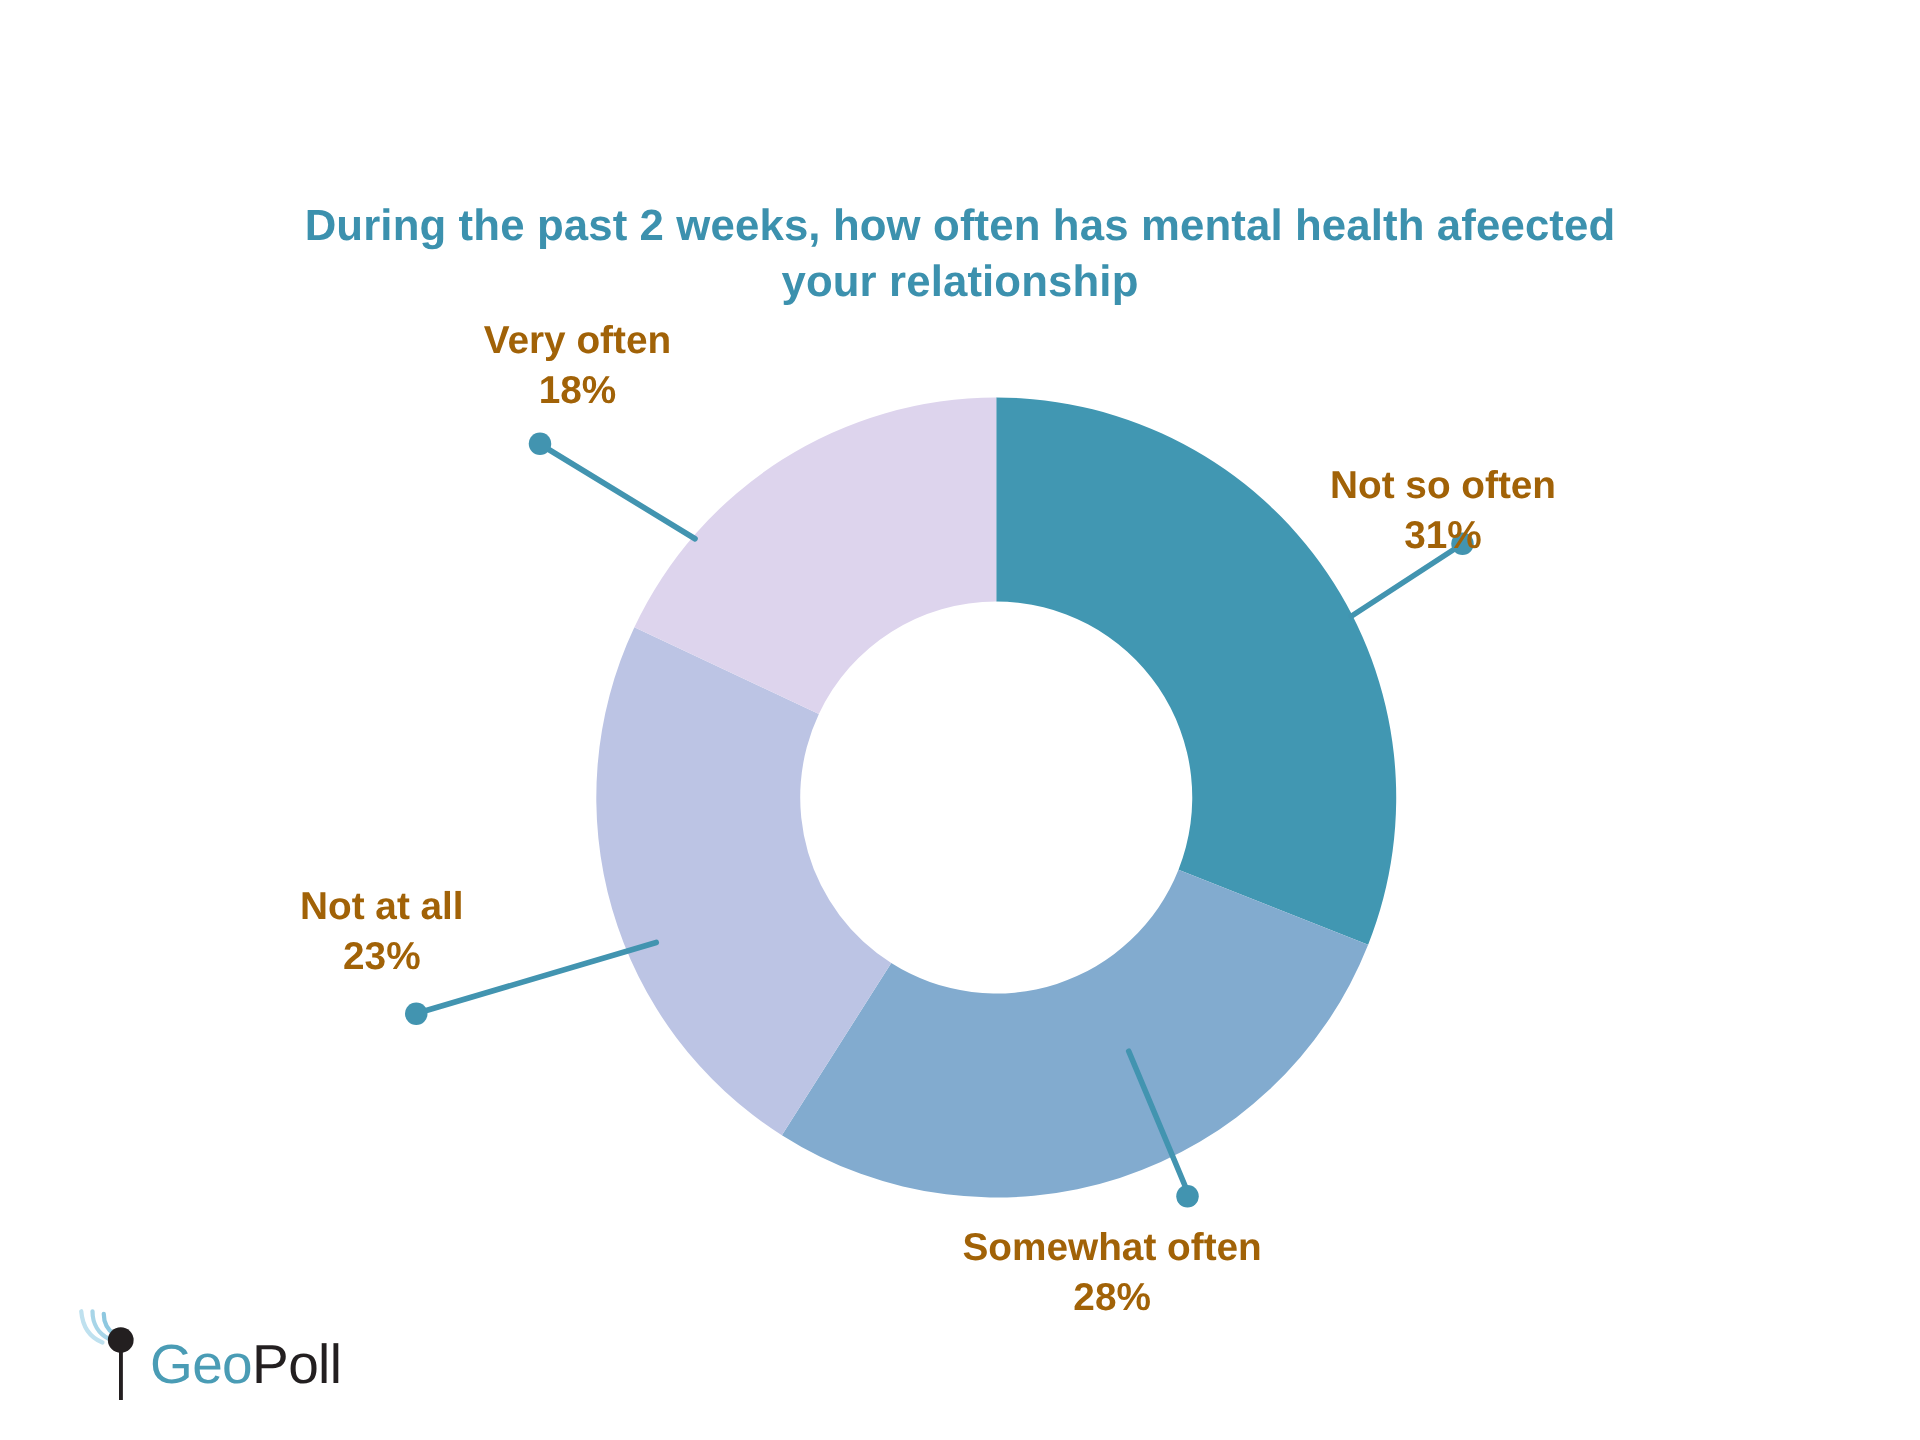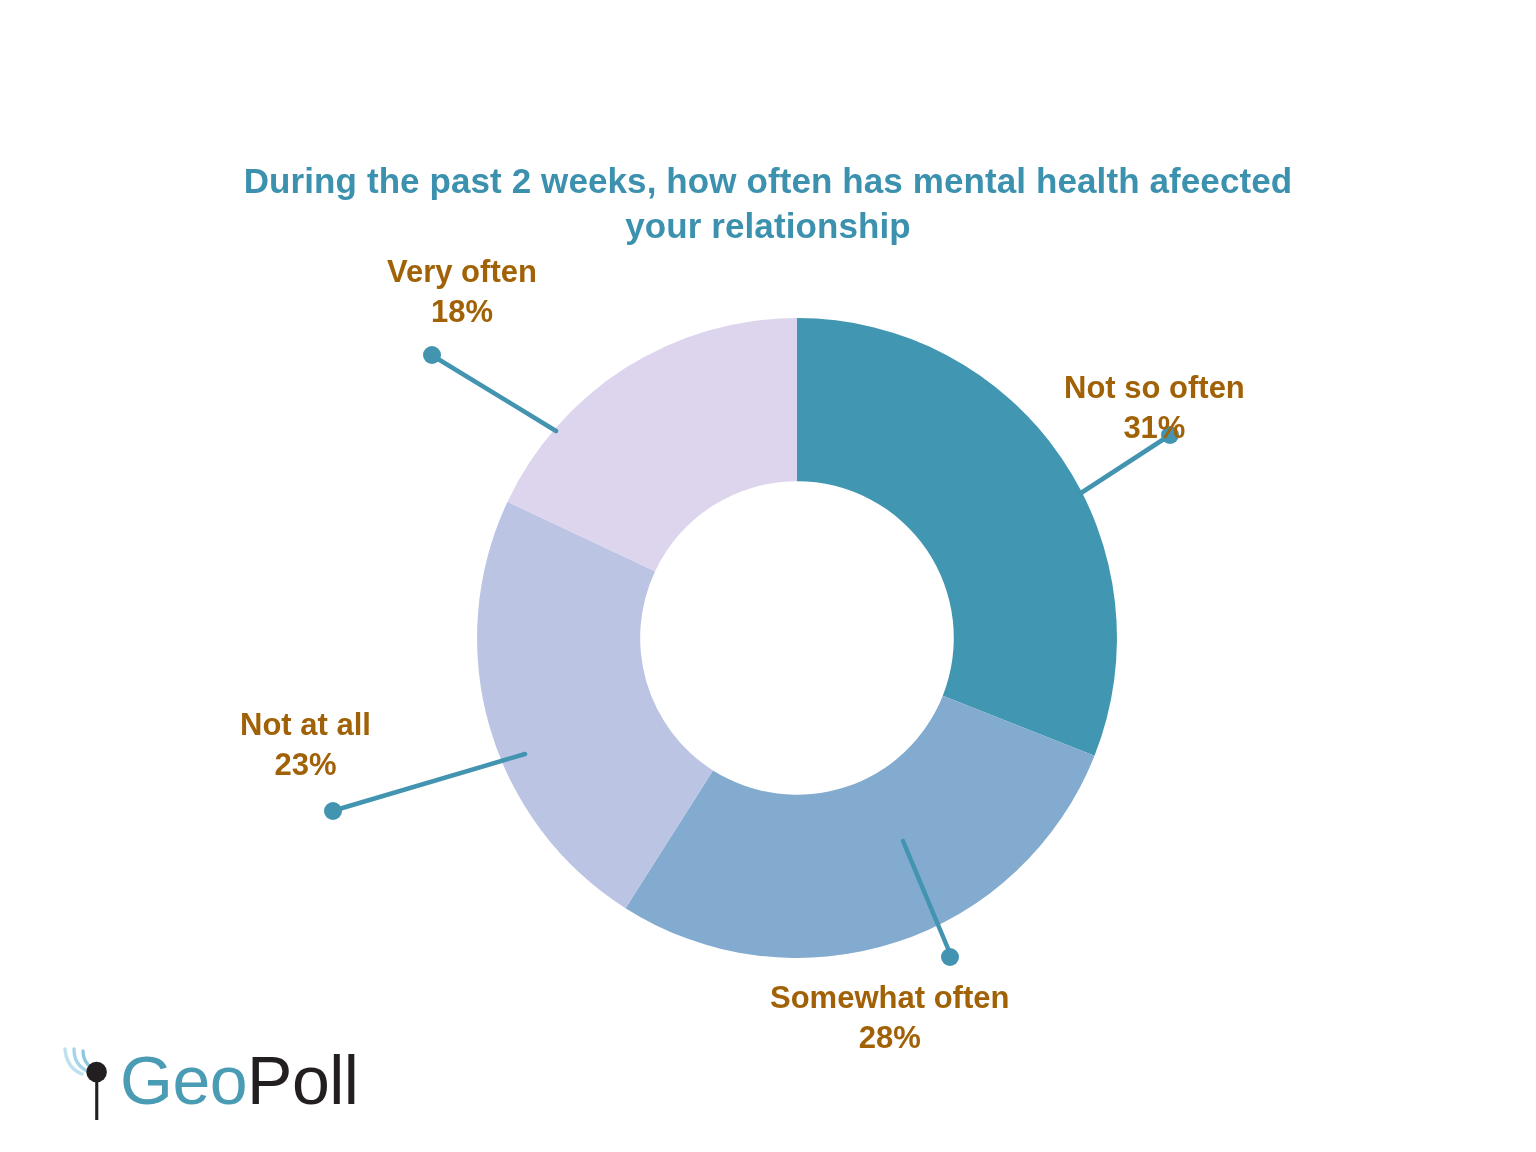--- a/index.html
+++ b/index.html
@@ -100,21 +100,21 @@
     display: flex;
     align-items: flex-end;
   }
   #brand-logo .logo-mark {
     width: 56px;
     height: 74px;
     position: relative;
     margin-right: 2px;
   }
   #brand-logo .logo-text {
-    font-size: 68px;
+    font-size: 44px;
     font-weight: 400;
     letter-spacing: -0.5px;
     line-height: 1;
     position: relative;
     top: -6px;
   }
   #brand-logo .logo-geo { color: #4a9cb5; }
   #brand-logo .logo-poll { color: #231f20; }
 </style>
 </head>

